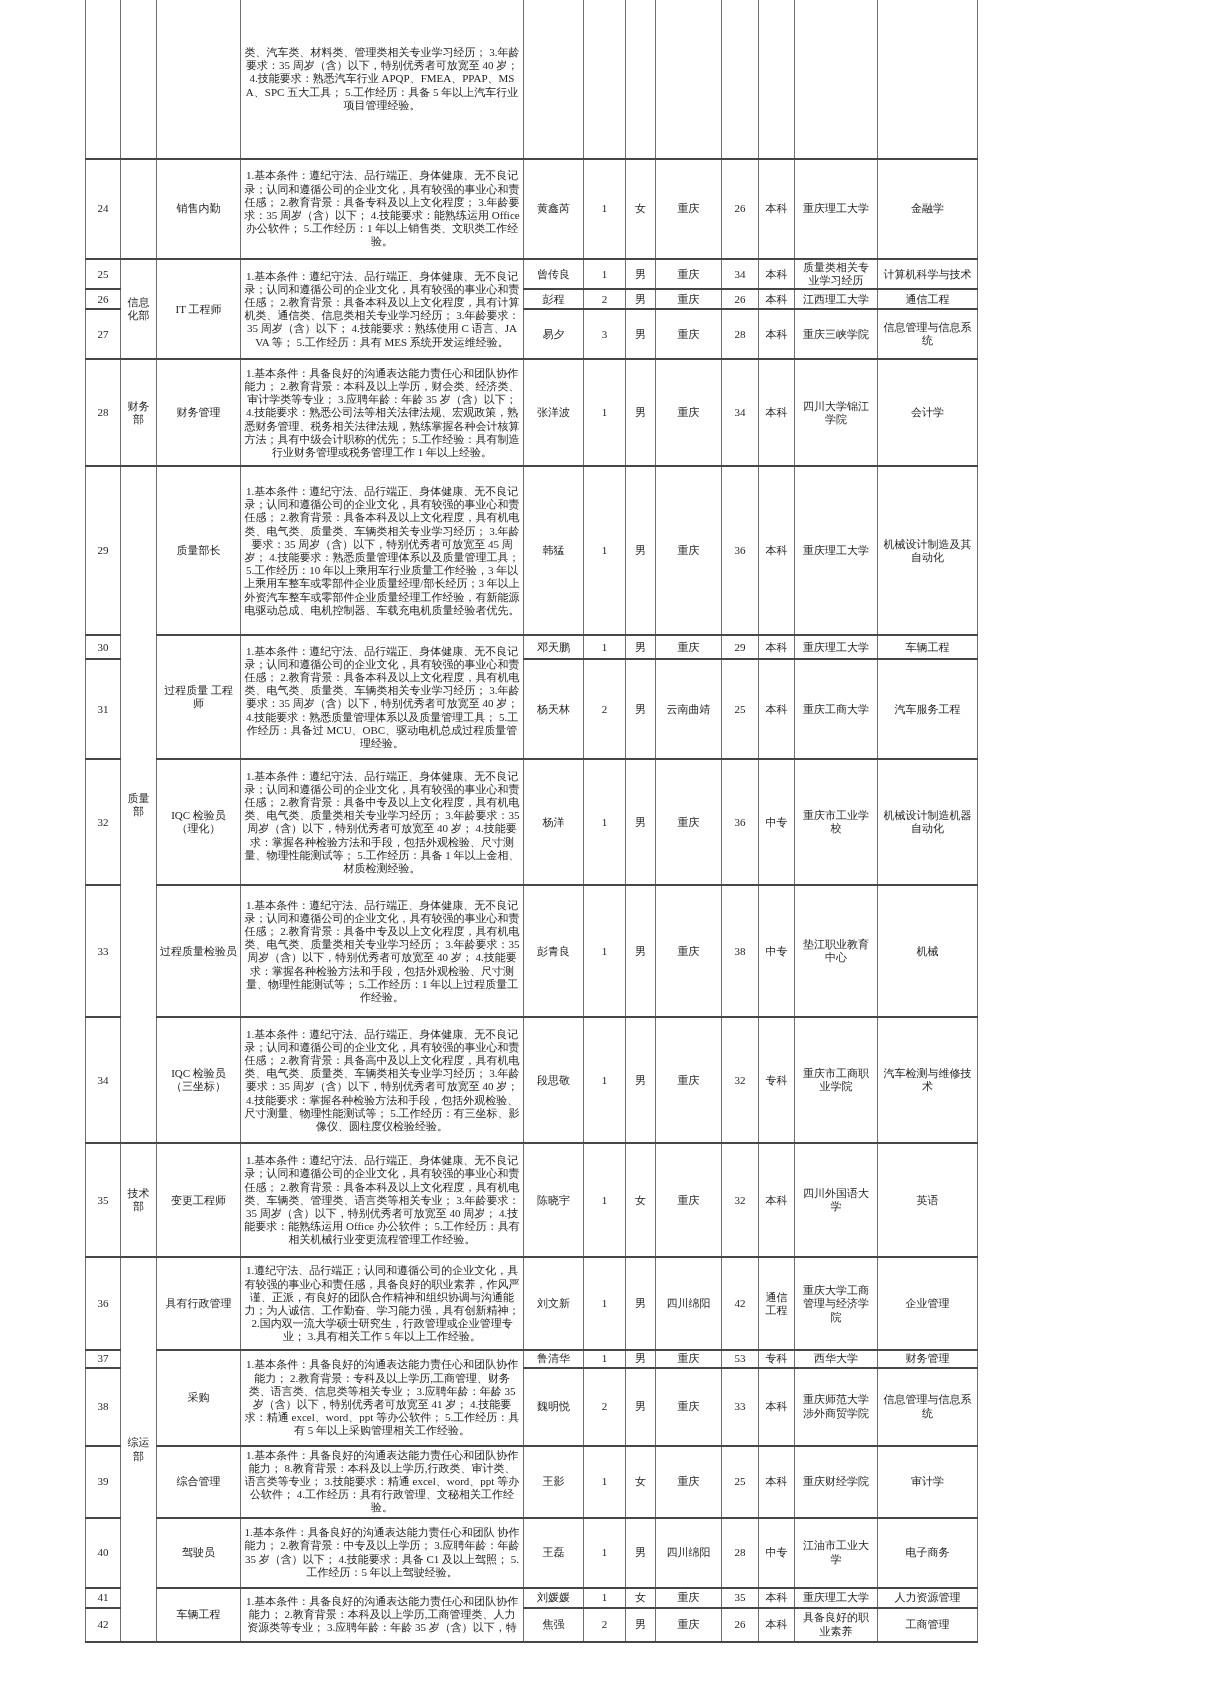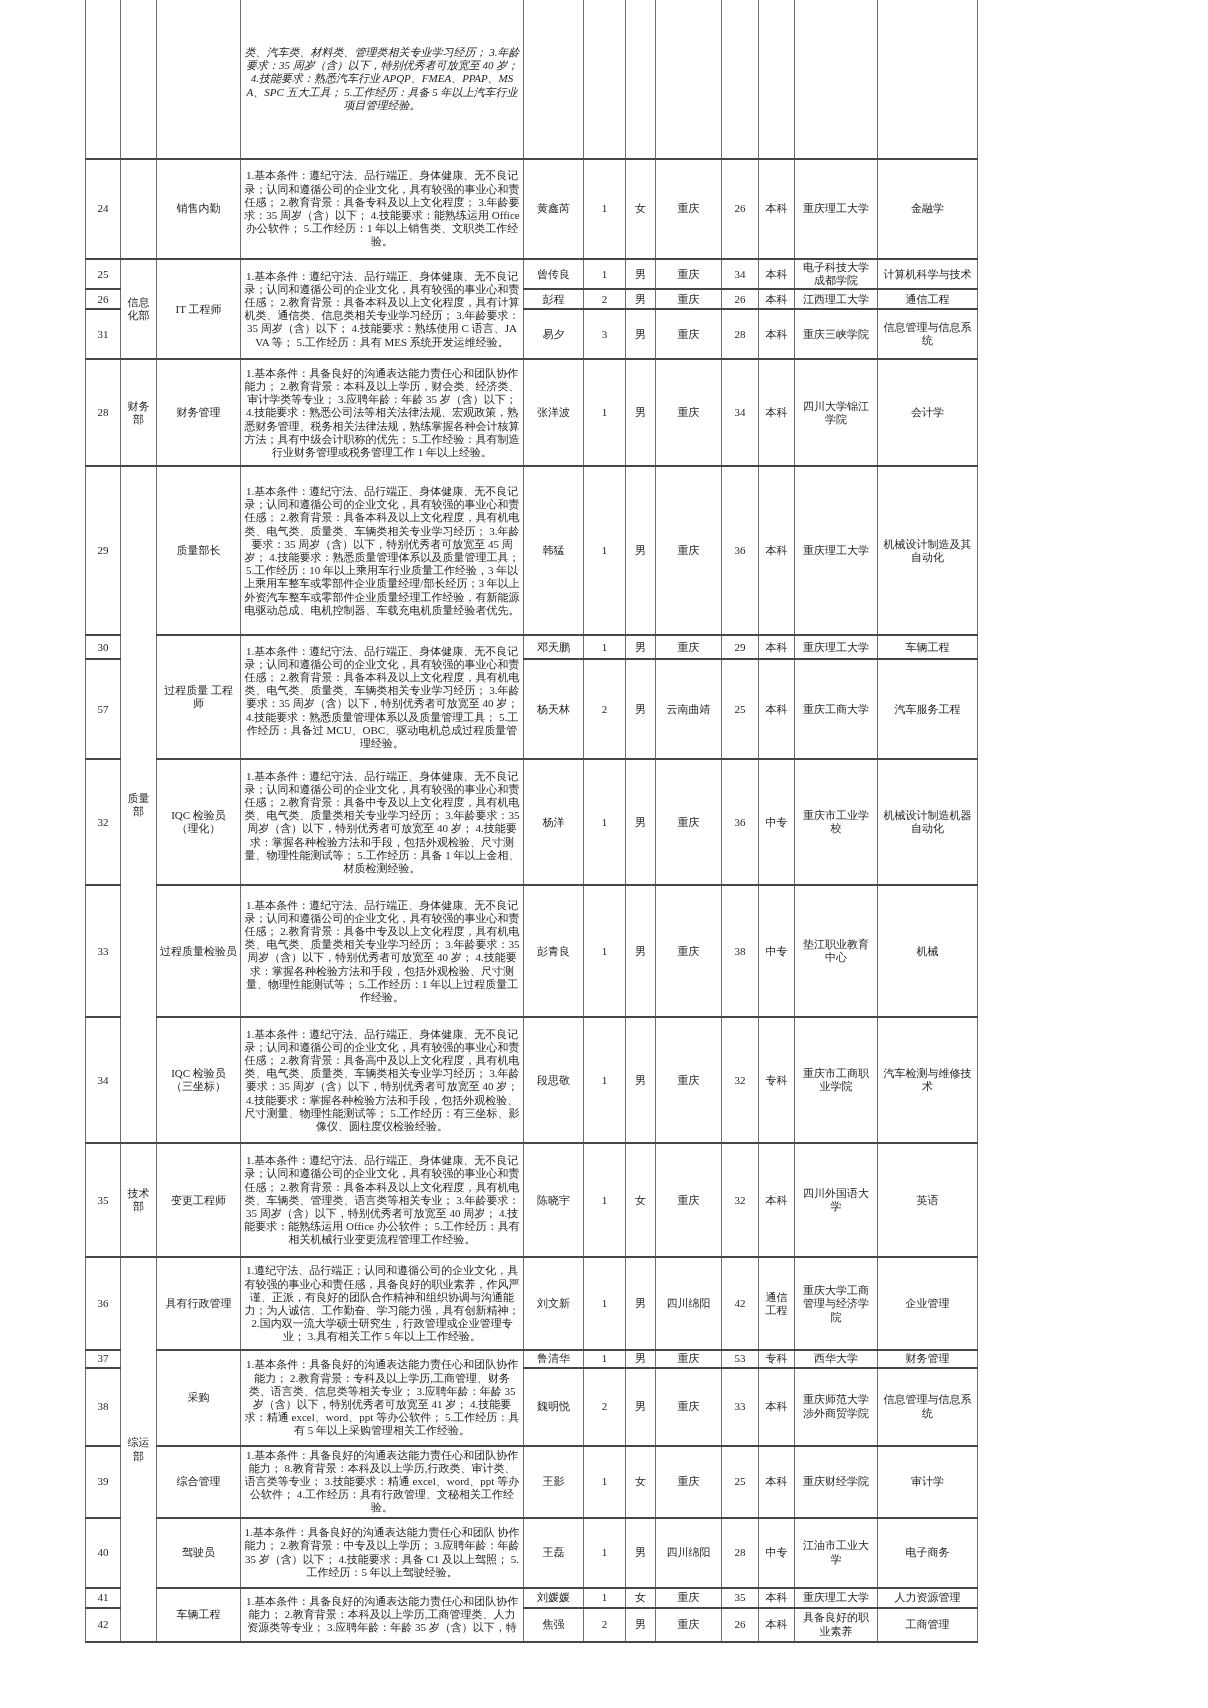--- a/index.html
+++ b/index.html
@@ -38,21 +38,20 @@
   }
   td.c-pos{
     text-align:left;
     padding-left:6px;
     padding-right:4px;
     margin-left:36px;
   }
   td.v-bottom{
     vertical-align:bottom;
     padding-bottom:5px;
-    font-style:italic;
   }
   tr{height:auto;}
 </style>
 </head>
 <body>
 
 <div class="page">
   <table class="grid">
     <colgroup>
       <col style="width:35px">
@@ -104,38 +103,38 @@
         <td>25</td>
         <td rowspan="3">信息化部</td>
         <td rowspan="3" class="c-pos">IT 工程师</td>
         <td rowspan="3" class="c-req">1.基本条件：遵纪守法、品行端正、身体健康、无不良记录；认同和遵循公司的企业文化，具有较强的事业心和责任感； 2.教育背景：具备本科及以上文化程度，具有计算机类、通信类、信息类相关专业学习经历； 3.年龄要求：35 周岁（含）以下； 4.技能要求：熟练使用 C 语言、JAVA 等； 5.工作经历：具有 MES 系统开发运维经验。</td>
         <td>曾传良</td>
         <td>1</td>
         <td>男</td>
         <td>重庆</td>
         <td>34</td>
         <td>本科</td>
-        <td>电子科技大学成都学院</td>
+        <td>质量类相关专业学习经历</td>
         <td>计算机科学与技术</td>
       </tr>
 
       <tr style="height:20px">
         <td>26</td>
         <td>彭程</td>
         <td>2</td>
         <td>男</td>
         <td>重庆</td>
         <td>26</td>
         <td>本科</td>
         <td>江西理工大学</td>
         <td>通信工程</td>
       </tr>
 
       <tr style="height:50px">
-        <td>31</td>
+        <td>27</td>
         <td>易夕</td>
         <td>3</td>
         <td>男</td>
         <td>重庆</td>
         <td>28</td>
         <td>本科</td>
         <td>重庆三峡学院</td>
         <td>信息管理与信息系统</td>
       </tr>
 
@@ -177,21 +176,21 @@
         <td>1</td>
         <td>男</td>
         <td>重庆</td>
         <td>29</td>
         <td>本科</td>
         <td>重庆理工大学</td>
         <td>车辆工程</td>
       </tr>
 
       <tr style="height:100px">
-        <td>57</td>
+        <td>31</td>
         <td>杨天林</td>
         <td>2</td>
         <td>男</td>
         <td>云南曲靖</td>
         <td>25</td>
         <td>本科</td>
         <td>重庆工商大学</td>
         <td>汽车服务工程</td>
       </tr>
 

